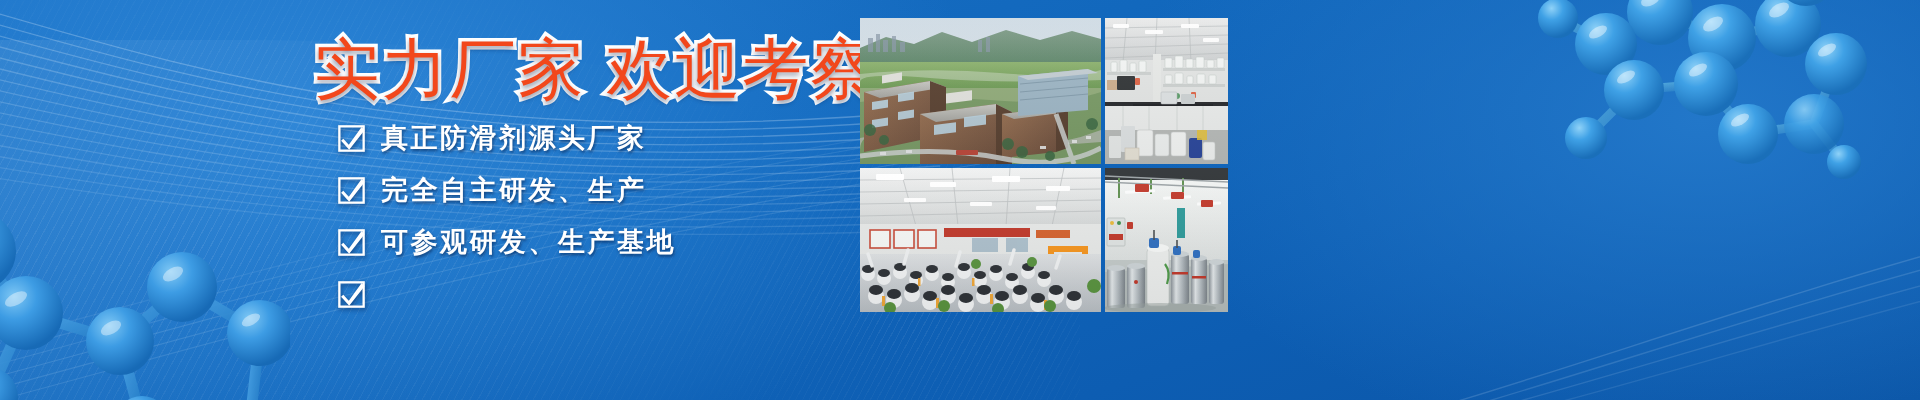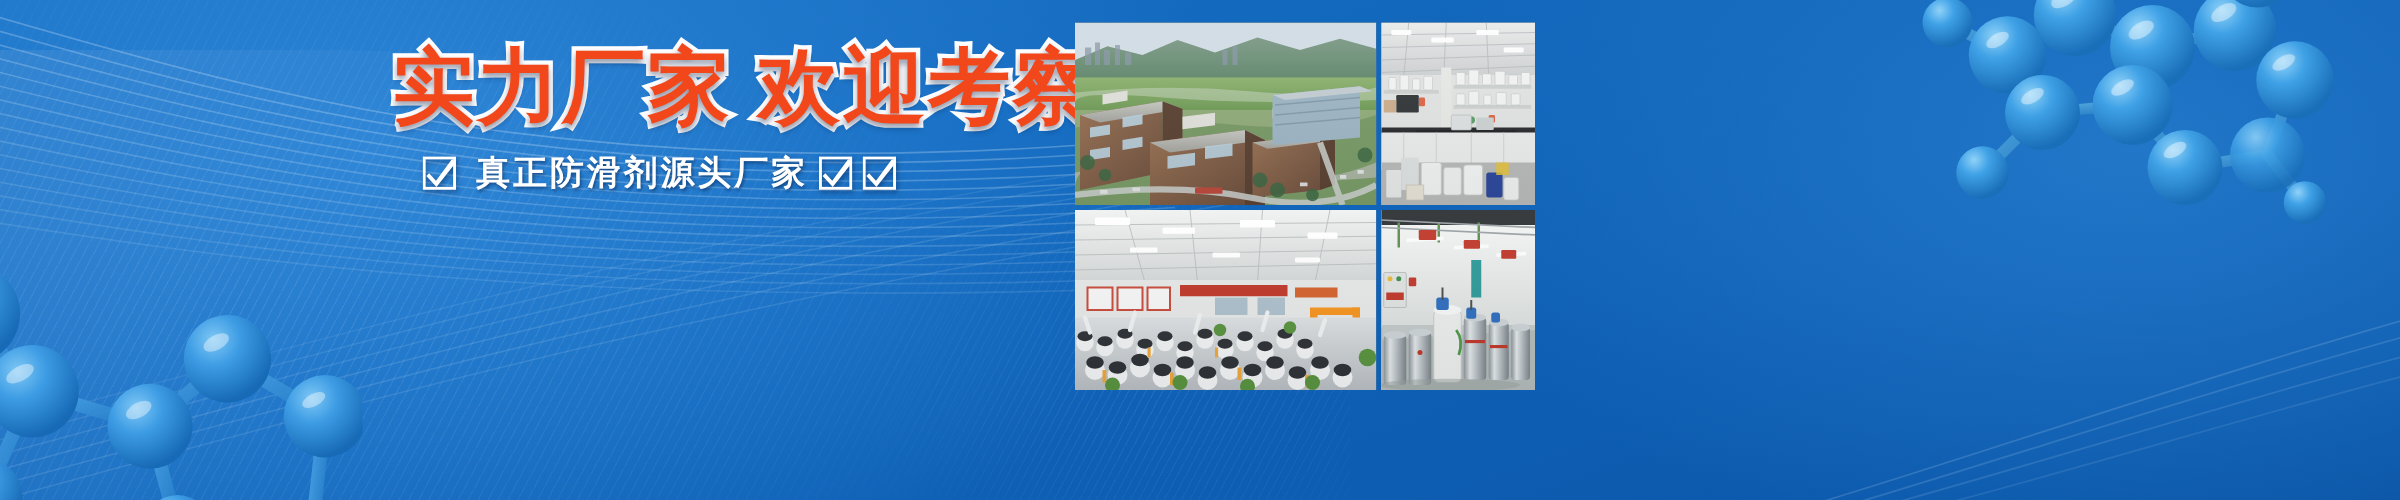--- a/index.html
+++ b/index.html
@@ -48,32 +48,32 @@
   
   .molecule{ position:absolute; pointer-events:none; }
   #molecule-left{ left:-70px; top:215px; width:360px; height:220px; }
   #molecule-right{ right:14px; top:-28px; width:430px; height:260px; }
 
   
   #headline{
     position:absolute; left:336px; top:24px;
     width:520px; height:92px;
     display:flex; align-items:center; justify-content:center;
-    font-size:66px; font-weight:bold; letter-spacing:2px;
+    font-size:66px; font-weight:normal; letter-spacing:2px;
     color:#f2471b; white-space:nowrap;
     -webkit-text-stroke:7px #ffffff;
     paint-order:stroke fill;
     text-shadow:0 3px 5px rgba(0,20,60,.45);
   }
 
   
   #bullet-list{
     position:absolute; left:338px; top:116px;
     width:530px;
-    display:flex; flex-direction:row; gap:8px;
+    display:flex; flex-direction:column; gap:8px;
   }
   .bullet-row{
     display:flex; align-items:center; gap:16px; height:44px;
   }
   .check-box{
     flex:0 0 auto; width:27px; height:27px;
     position:relative;
   }
   .check-box svg{ display:block; filter:drop-shadow(1px 2px 2px rgba(0,18,60,.5)); }
   .bullet-text{
@@ -262,22 +262,32 @@
       <span class="bullet-text">真正防滑剂源头厂家</span>
     </div>
 
     <div class="bullet-row">
       <span class="check-box">
         <svg viewBox="0 0 28 28">
           <rect x="1.4" y="1.4" width="25.2" height="25.2" fill="none" stroke="#ffffff" stroke-width="2.4"></rect>
           <path d="M5.5 14.2 L11.2 20.4 L24.5 2.2 L27.5 5.4 L11.6 25.6 L3.2 16.4 Z" fill="#ffffff"></path>
         </svg>
       </span>
+      <span class="bullet-text">完全自主研发、生产</span>
     </div>
 
+    <div class="bullet-row">
+      <span class="check-box">
+        <svg viewBox="0 0 28 28">
+          <rect x="1.4" y="1.4" width="25.2" height="25.2" fill="none" stroke="#ffffff" stroke-width="2.4"></rect>
+          <path d="M5.5 14.2 L11.2 20.4 L24.5 2.2 L27.5 5.4 L11.6 25.6 L3.2 16.4 Z" fill="#ffffff"></path>
+        </svg>
+      </span>
+      <span class="bullet-text">可参观研发、生产基地</span>
+    </div>
 
     <div class="bullet-row">
       <span class="check-box">
         <svg viewBox="0 0 28 28">
           <rect x="1.4" y="1.4" width="25.2" height="25.2" fill="none" stroke="#ffffff" stroke-width="2.4"></rect>
           <path d="M5.5 14.2 L11.2 20.4 L24.5 2.2 L27.5 5.4 L11.6 25.6 L3.2 16.4 Z" fill="#ffffff"></path>
         </svg>
       </span>
     </div>
 

